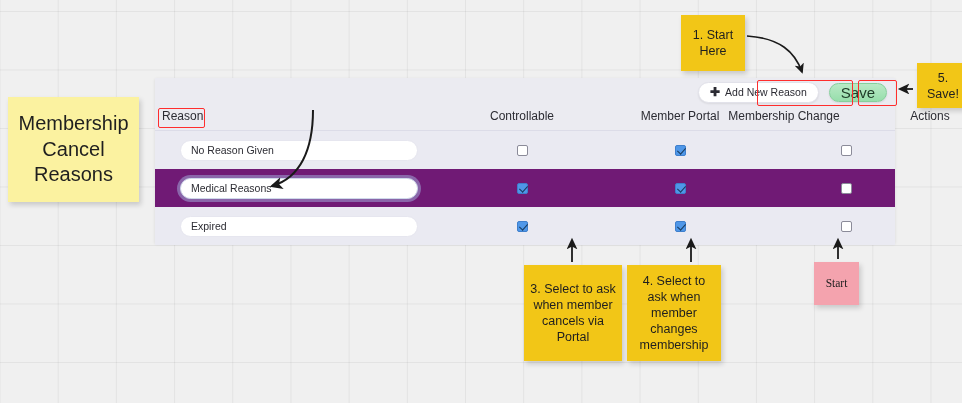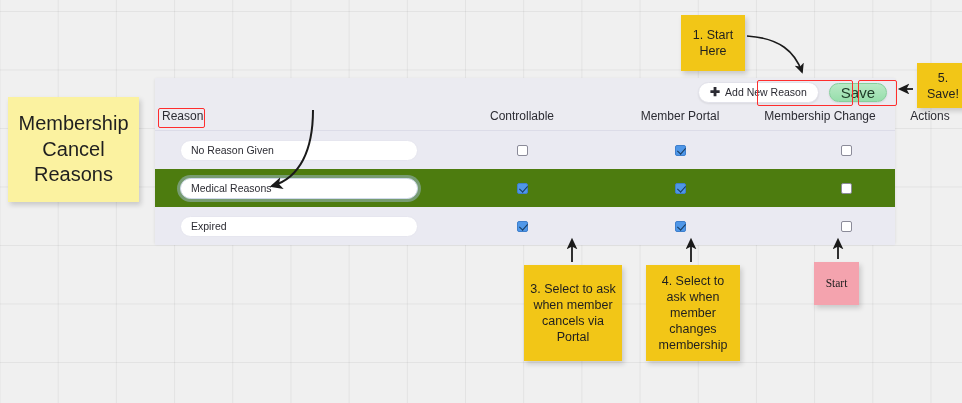--- a/index.html
+++ b/index.html
@@ -47,31 +47,31 @@
   .ann-box{position:absolute;border:1.6px solid #ff2d2d;border-radius:2px;pointer-events:none;}
 
   
   .thead{
     position:absolute;left:155px;top:107px;width:740px;height:23px;
   }
   .thead .cell{position:absolute;font-size:12px;color:#2c2c33;top:2px;}
   .th-reason{left:7px;}
   .th-ctrl{left:312px;width:110px;text-align:center;}
   .th-portal{left:470px;width:110px;text-align:center;}
-  .th-change{left:600px;width:130px;text-align:center;}
+  .th-change{left:564px;width:130px;text-align:center;}
   .th-actions{left:640px;width:270px;text-align:center;}
   .thead-rule{position:absolute;left:155px;top:130px;width:740px;height:1px;background:#dcdce8;}
 
   
   .row{
     position:absolute;left:155px;width:740px;height:38px;
     display:flex;align-items:center;
   }
   .row.r0{top:131px;background:#eaeaf2;}
-  .row.r1{top:169px;background:#4d7c0f;}
+  .row.r1{top:169px;background:#701a75;}
   .row.r2{top:207px;background:#eaeaf2;}
   .row-sep{position:absolute;left:155px;width:740px;height:1px;background:#e0e0ea;}
 
   .reason-input{
     position:absolute;left:25px;width:238px;height:21px;
     background:#fff;border:1px solid #e6e6ef;border-radius:11px;
     font-size:10.5px;color:#2c2c33;padding:0 10px;box-sizing:border-box;
     line-height:19px;font-family:"Liberation Sans", sans-serif;outline:none;
   }
   .reason-input.focused{
@@ -103,21 +103,21 @@
   }
   .note-yellow{background:#f2c617;}
   .note-pale{background:#fbf2a0;}
   .note-pink{background:#f4a3ae;}
 
   #note-membership{left:8px;top:97px;width:131px;height:105px;font-size:20px;}
   #note-2{left:243px;top:32px;width:140px;height:75px;font-size:12.5px;}
   #note-1{left:681px;top:15px;width:64px;height:56px;font-size:12.5px;}
   #note-5{left:917px;top:63px;width:52px;height:45px;font-size:12.5px;}
   #note-3{left:524px;top:265px;width:98px;height:96px;font-size:12.5px;}
-  #note-4{left:646px;top:265px;width:94px;height:96px;font-size:12.5px;}
+  #note-4{left:627px;top:265px;width:94px;height:96px;font-size:12.5px;}
   #note-delete{left:814px;top:262px;width:45px;height:43px;font-size:11.5px;
       font-family:"Liberation Serif", serif;}
 
   .arrows{position:absolute;inset:0;pointer-events:none;}
 </style>
 </head>
 <body>
 
 <div class="canvas">
 

